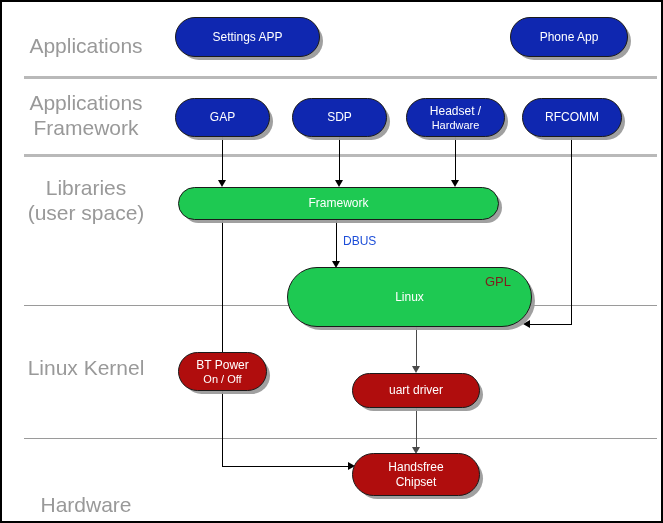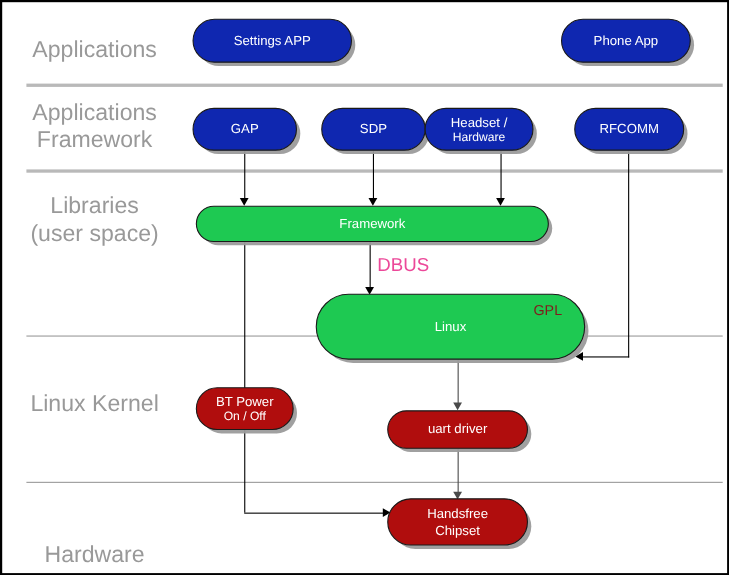--- a/index.html
+++ b/index.html
@@ -73,22 +73,22 @@
   }
   .arrow-right{
     position:absolute;width:0;height:0;
     border-top:4px solid transparent;
     border-bottom:4px solid transparent;
     border-left:7px solid #000000;
     z-index:4;
   }
   .edge-label{
     position:absolute;
-    color:#ec4899;
-    font-size:17px;
+    color:#1d4ed8;
+    font-size:12px;
     line-height:14px;
   }
 </style>
 </head>
 <body>
 
 <div id="canvas">
 
   <div class="divider" style="left:22px;top:74px;width:633px;"></div>
   <div class="divider" style="left:22px;top:152px;width:633px;"></div>
@@ -153,21 +153,21 @@
   </div>
 
   <div class="node blue" style="left:173px;top:96px;width:95px;height:39px;">
     <span class="l1">GAP</span>
   </div>
 
   <div class="node blue" style="left:290px;top:96px;width:95px;height:39px;">
     <span class="l1">SDP</span>
   </div>
 
-  <div class="node blue" style="left:384px;top:96px;width:99px;height:39px;">
+  <div class="node blue" style="left:404px;top:96px;width:99px;height:39px;">
     <span class="l1">Headset /</span>
     <span class="l2">Hardware</span>
   </div>
 
   <div class="node blue" style="left:520px;top:96px;width:100px;height:39px;">
     <span class="l1">RFCOMM</span>
   </div>
 
   <div class="node green" style="left:176px;top:185px;width:321px;height:33px;">
     <span class="l1">Framework</span>

